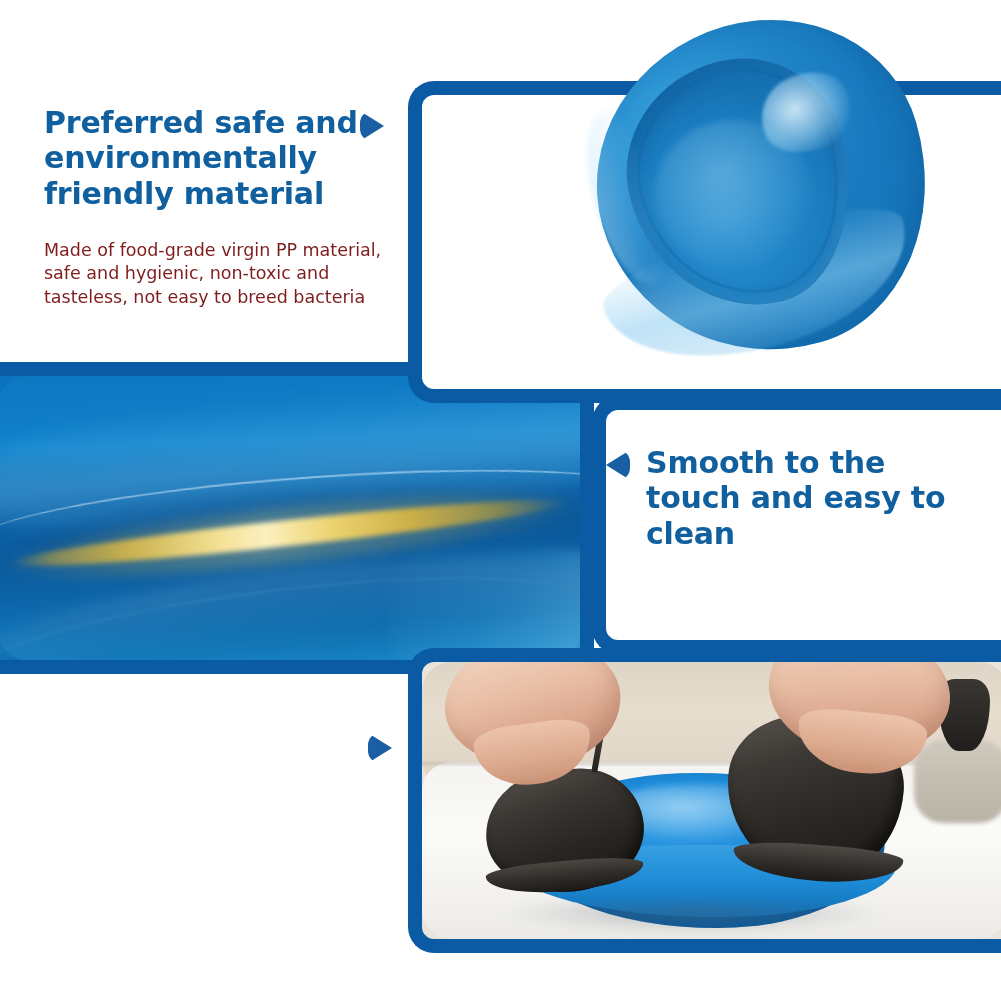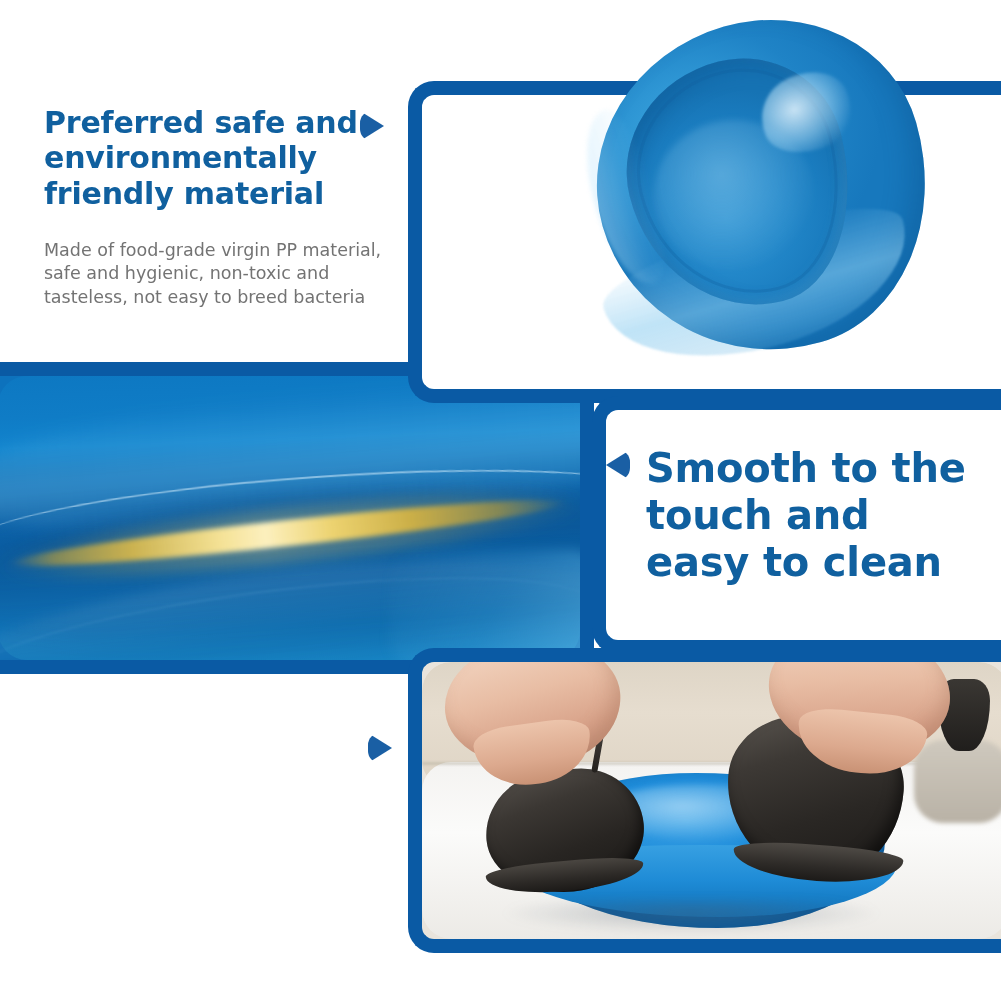--- a/index.html
+++ b/index.html
@@ -22,21 +22,21 @@
   
   .feature-title {
     position: absolute;
     font-weight: bold;
     color: #10609f;
     line-height: 1.18;
     letter-spacing: -0.2px;
   }
   .feature-body {
     position: absolute;
-    color: #737373;
+    color: #7f1d1d;
     line-height: 1.34;
     font-weight: 400;
   }
 
   
   .arrow {
     position: absolute;
     width: 0; height: 0;
   }
   .arrow-right {
@@ -480,17 +480,17 @@
       <div class="hand" id="hand-right"></div>
       <div id="hand-right-fingers"></div>
     </div>
   </div>
 
   <div class="feature-title" style="left:44px; top:105px; width:320px; font-size:30px;">Preferred safe and environmentally friendly material</div>
   <div class="arrow arrow-right" style="left:360px; top:111px;"></div>
   <div class="feature-body" style="left:44px; top:239px; width:350px; font-size:17.5px;">Made of food-grade virgin PP material, safe and hygienic, non-toxic and tasteless, not easy to breed bacteria</div>
 
   <div class="arrow arrow-left" style="left:606px; top:450px;"></div>
-  <div class="feature-title" style="left:646px; top:445px; width:340px; font-size:40px;">Smooth to the touch and easy to clean</div>
+  <div class="feature-title" style="left:646px; top:445px; width:340px; font-size:30px;">Smooth to the touch and easy to clean</div>
 
   <div class="arrow arrow-right" style="left:368px; top:733px;"></div>
 
 </div>
 
 </body></html>

